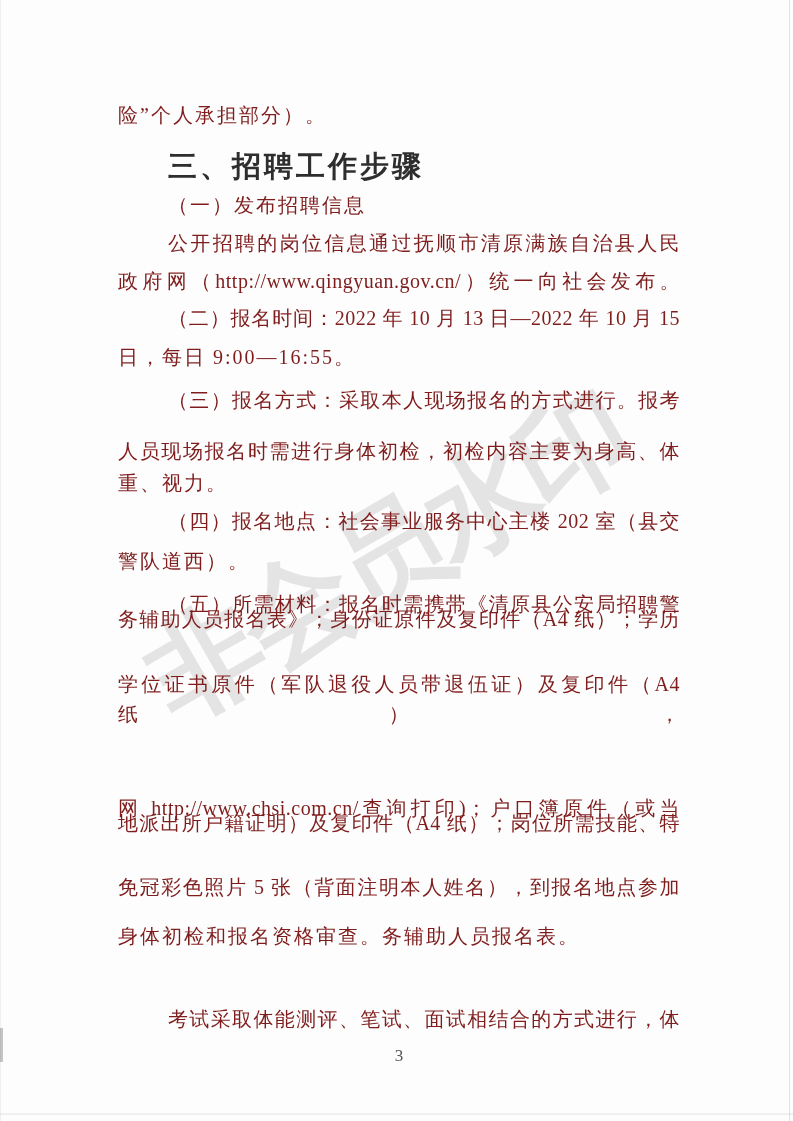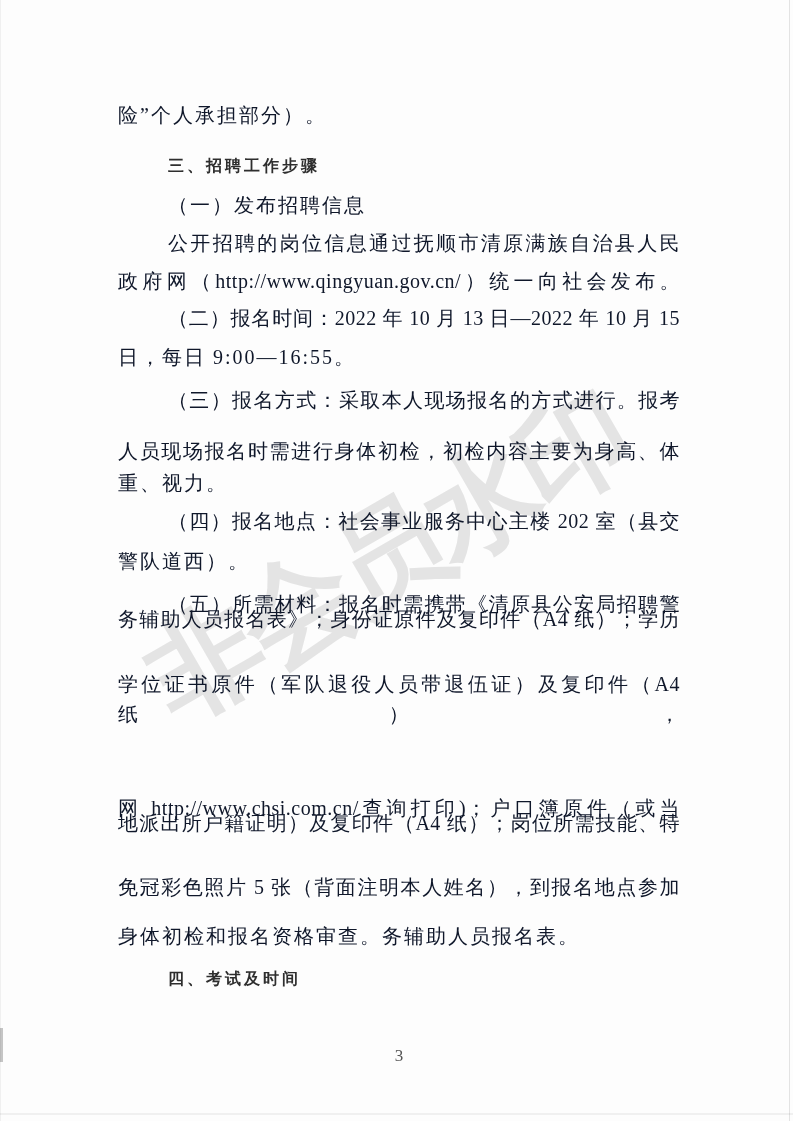--- a/index.html
+++ b/index.html
@@ -15,35 +15,35 @@
     overflow: hidden;
     font-family: "Liberation Serif", "DejaVu Serif", serif;
   }
   .line {
     position: absolute;
     left: 118px;
     width: 562px;
     font-size: 20px;
     line-height: 30px;
     letter-spacing: 2px;
-    color: #0f172a;
+    color: #7f1d1d;
     z-index: 2;
   }
   .fill {
     letter-spacing: 0.5px;
     text-align: justify;
     text-align-last: justify;
     text-justify: inter-character;
   }
   .indent {
     text-indent: 50px;
   }
   .heading {
     font-weight: bold;
-    font-size: 16px;
+    font-size: 29px;
     letter-spacing: 3px;
     color: #2e2e2e;
   }
   .page-num {
     position: absolute;
     top: 1046px;
     left: 118px;
     width: 562px;
     text-align: center;
     font-size: 17px;
@@ -121,21 +121,21 @@
   <div class="line" style="top:468px">重、视力。</div>
   <div class="line indent fill" style="top:506px">（四）报名地点：社会事业服务中心主楼 202 室（县交</div>
   <div class="line indent fill" style="top:589px">（五）所需材料：报名时需携带《清原县公安局招聘警</div>
   <div class="line" style="top:546px">警队道西）。</div>
   <div class="line fill" style="top:604px">务辅助人员报名表》；身份证原件及复印件（A4 纸）；学历</div>
   <div class="line fill" style="top:669px">学位证书原件（军队退役人员带退伍证）及复印件（A4 纸），</div>
   <div class="line fill" style="top:793px">网 http://www.chsi.com.cn/查询打印)；户口簿原件（或当</div>
   <div class="line fill" style="top:808px">地派出所户籍证明）及复印件（A4 纸）；岗位所需技能、特</div>
   <div class="line fill" style="top:872px">免冠彩色照片 5 张（背面注明本人姓名），到报名地点参加</div>
   <div class="line" style="top:921px">身体初检和报名资格审查。务辅助人员报名表。</div>
-  <div class="line indent heading" style="top:964px">四、考试及时间</div>
+  <div class="line indent fill" style="top:1004px">考试采取体能测评、笔试、面试相结合的方式进行，体</div>
 
   <div class="page-num">3</div>
 
   <div class="edge-right"></div>
   <div class="edge-left"></div>
   <div class="edge-left-mark"></div>
   <div class="edge-bottom"></div>
 
 </div>
 

